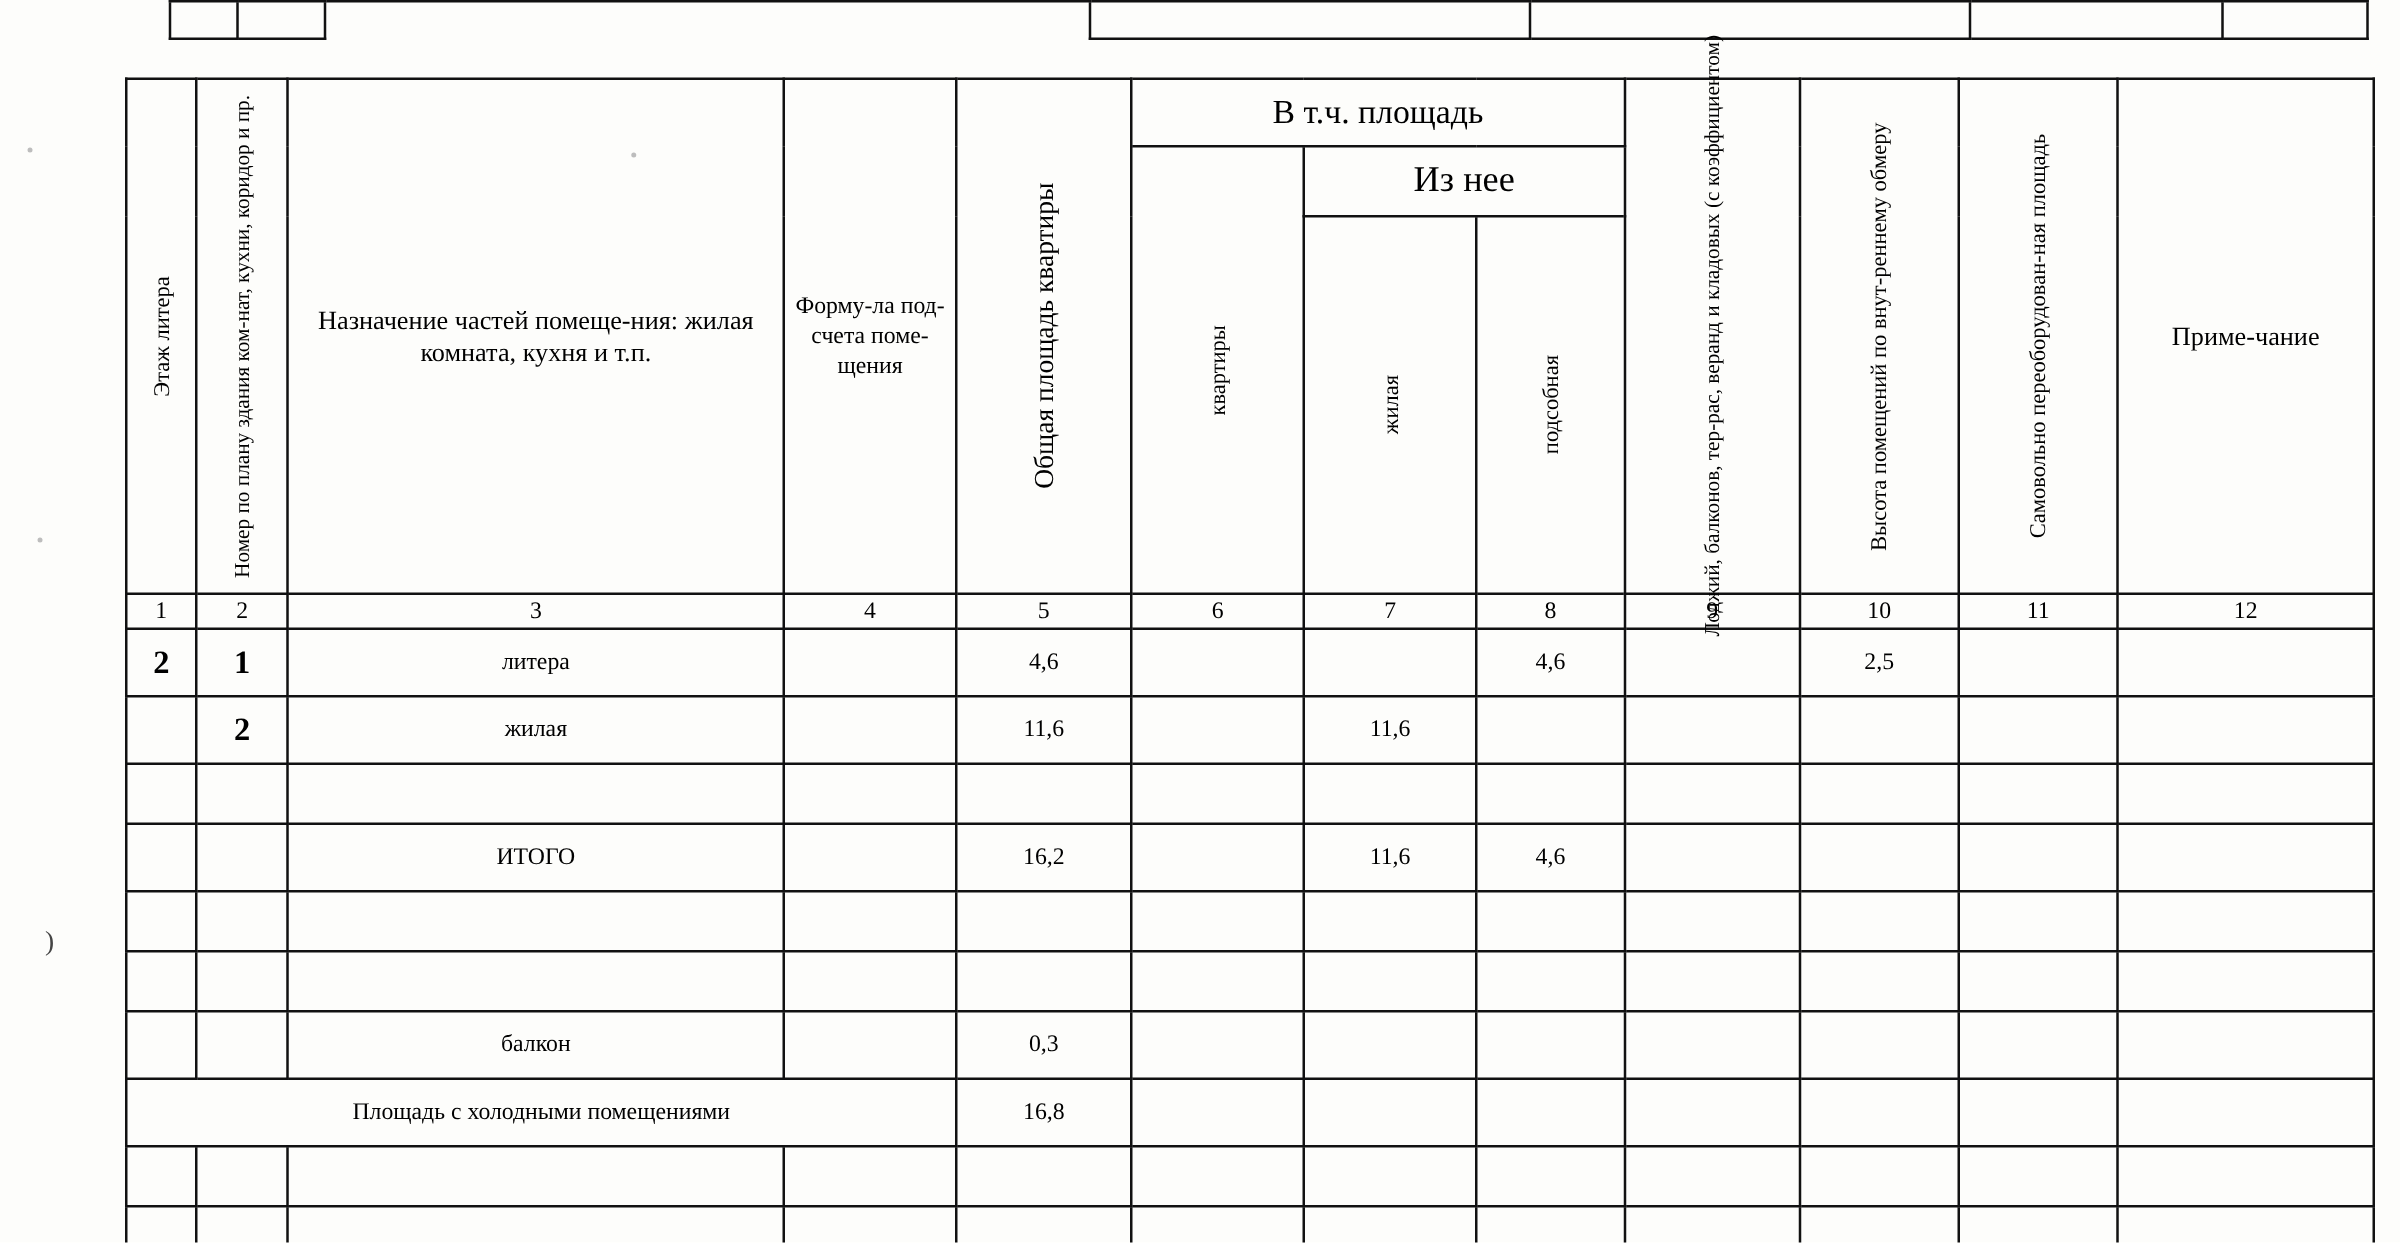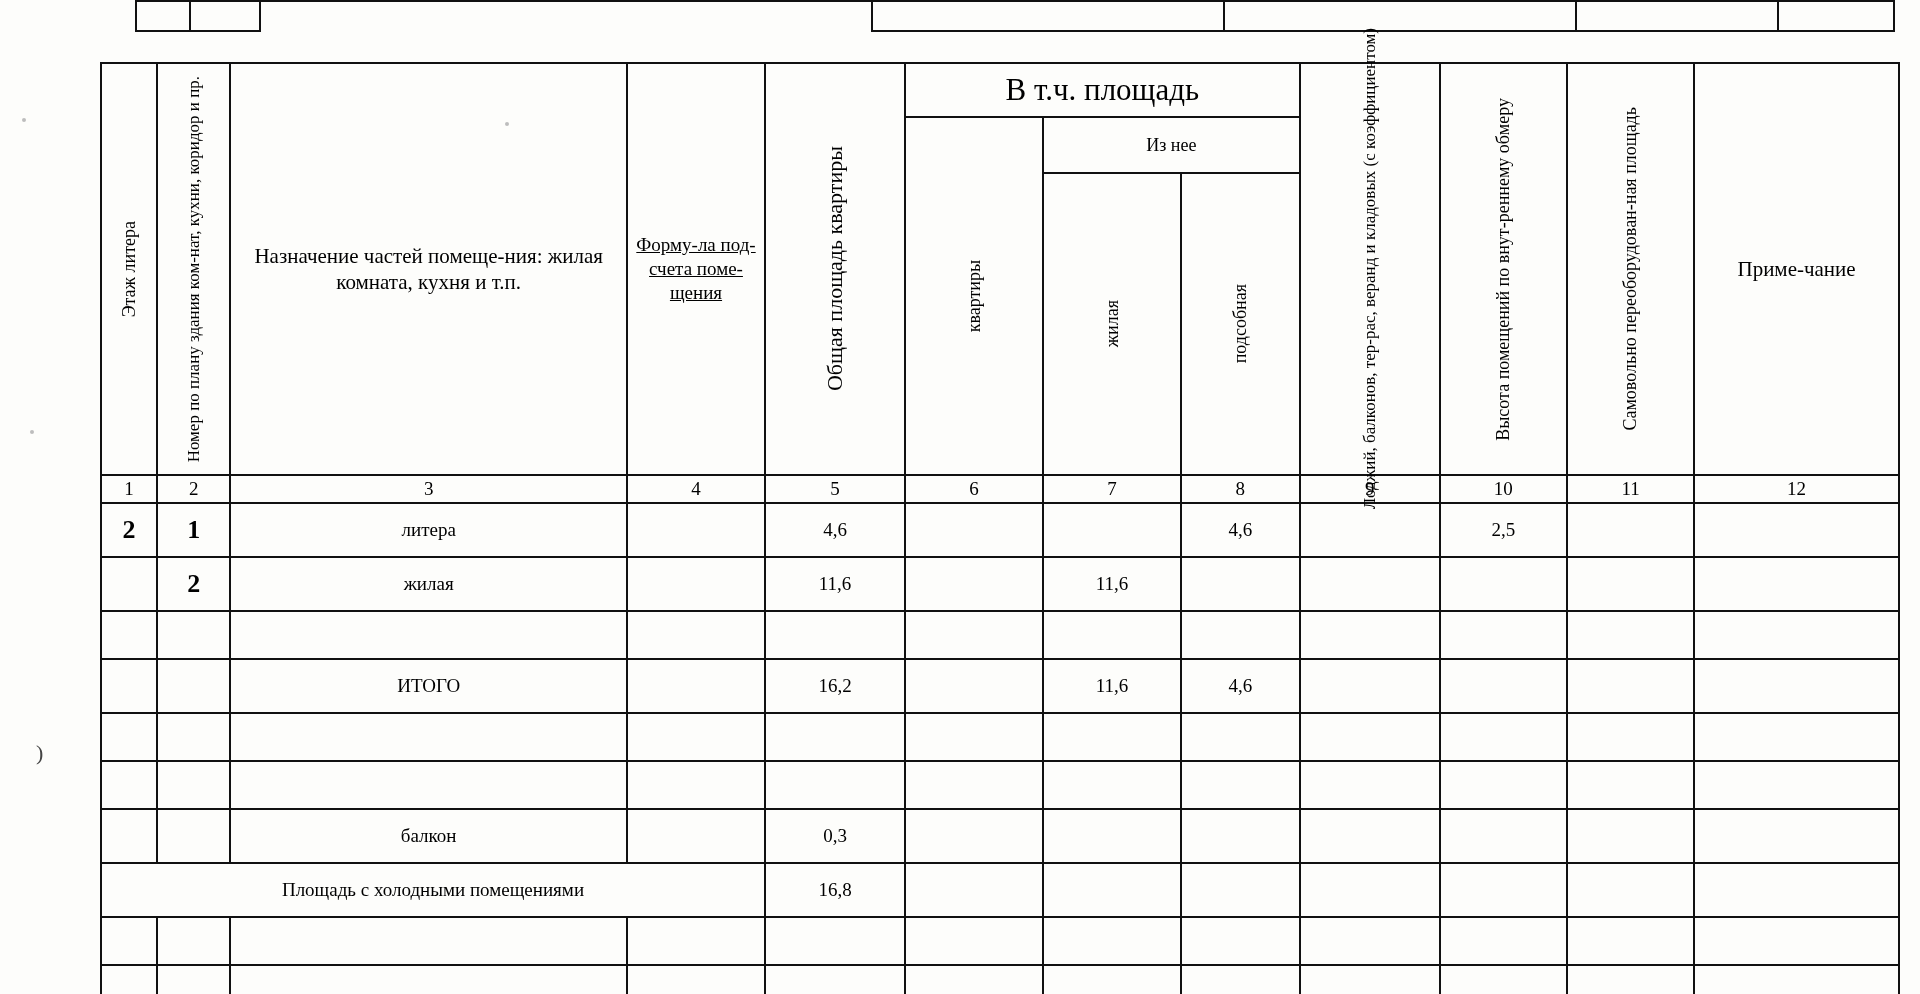--- a/index.html
+++ b/index.html
@@ -78,21 +78,21 @@
     justify-content: center;
   }
   .vert-box.short {
     height: 300px;
   }
 
   .hdr-center {
     font-size: 21px;
     line-height: 1.25;
   }
-  .hdr-center.sm { font-size: 19px; text-decoration: underline; }
+  .hdr-center.sm { font-size: 19px; }
 
   
   .numrow td {
     height: 26px;
     font-size: 19px;
   }
 
   
   .datarow td {
     height: 46px;
@@ -203,21 +203,21 @@
         </td>
         <td rowspan="3">
           <div class="hdr-center sm">Форму-ла под-счета поме-щения</div>
         </td>
         <td rowspan="3">
           <div class="vert-box">
                 <span class="vert big">Общая площадь квартиры</span>
               </div>
         </td>
         <td colspan="3" style="height:52px">
-          <span style="font-size:31px">В  т.ч. площадь</span>
+          <span style="font-size:27px">В  т.ч. площадь</span>
         </td>
         <td rowspan="3">
           <div class="vert-box">
                 <span class="vert small">Лоджий, балконов, тер-рас, веранд и кладовых (с коэффициентом)</span>
               </div>
         </td>
         <td rowspan="3">
           <div class="vert-box">
                 <span class="vert">Высота помещений по внут-реннему обмеру</span>
               </div>
@@ -232,21 +232,21 @@
         </td>
       </tr>
 
       <tr>
         <td rowspan="2">
           <div class="vert-box short">
                 <span class="vert">квартиры</span>
               </div>
         </td>
         <td colspan="2" style="height:54px">
-          <span style="font-size:18px">Из нее</span>
+          <span style="font-size:29px">Из нее</span>
         </td>
       </tr>
 
       <tr>
         <td>
           <div class="vert-box short">
                 <span class="vert">жилая</span>
               </div>
         </td>
         <td>

